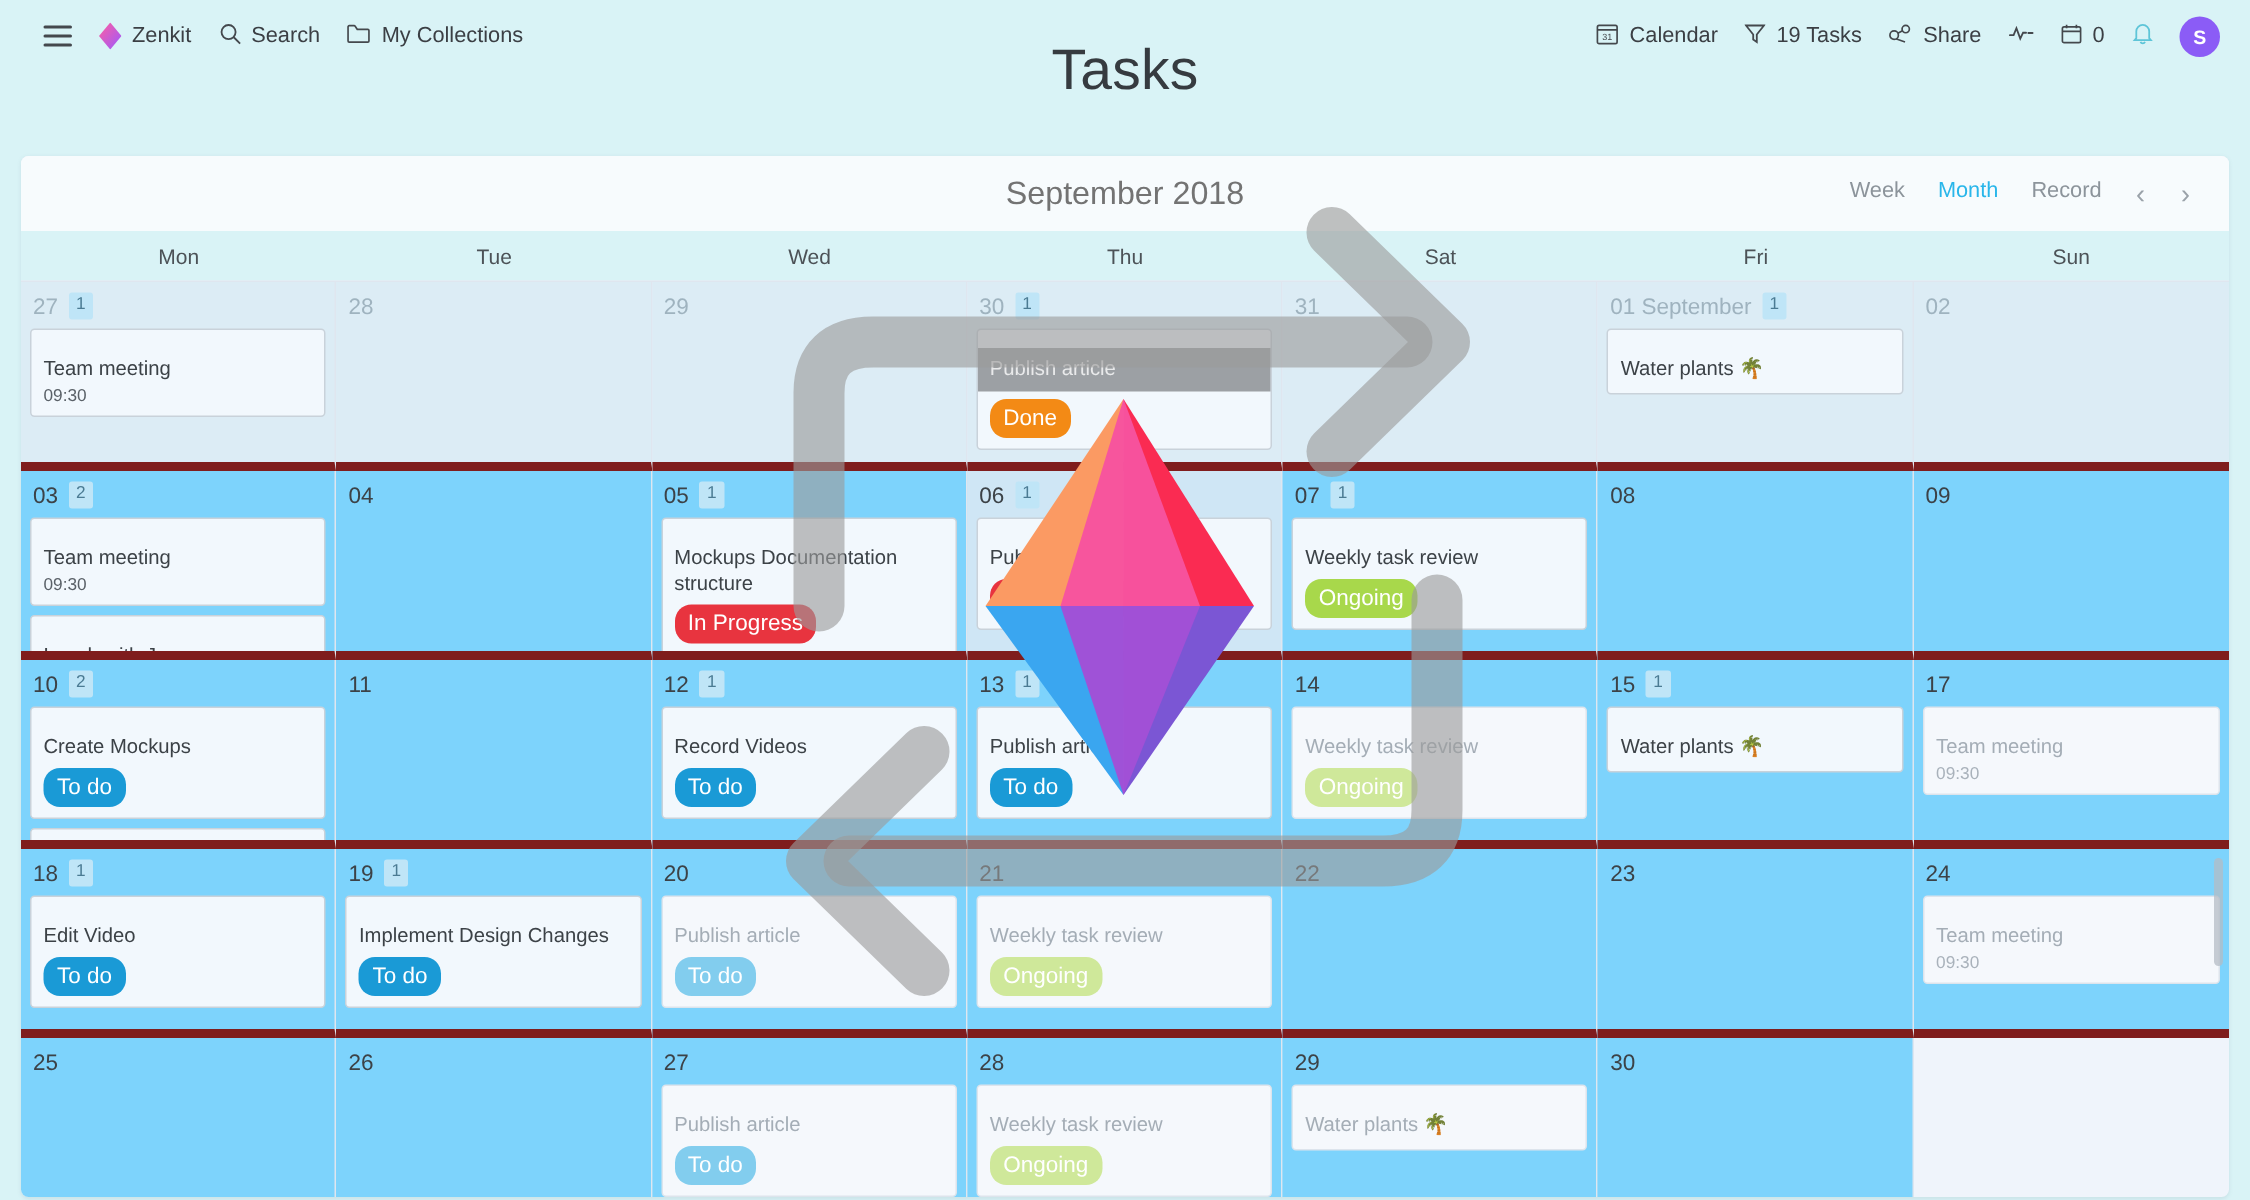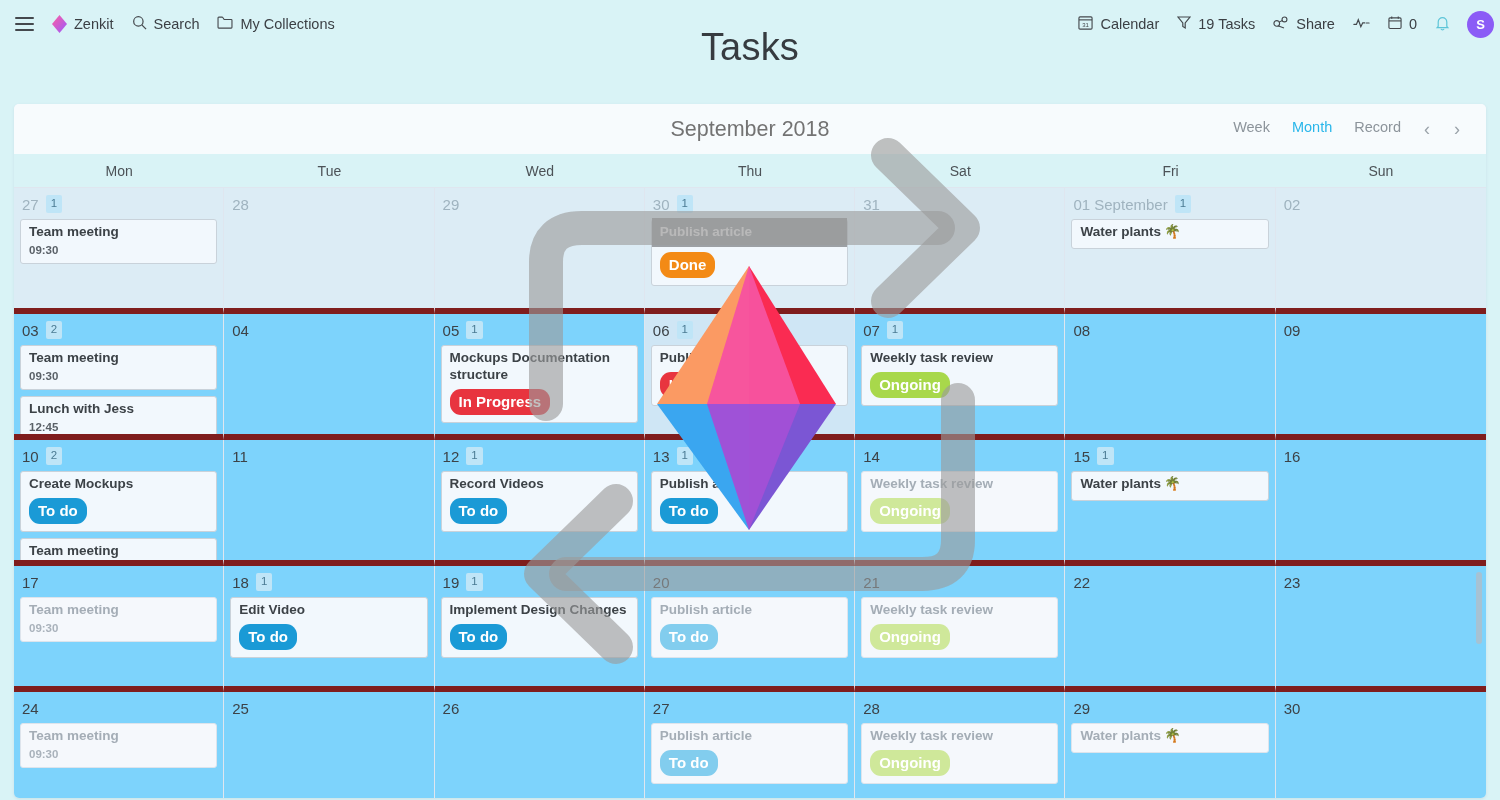--- a/index.html
+++ b/index.html
@@ -8,21 +8,21 @@
     background: #d9f3f6;
     font-family: "Liberation Sans", sans-serif;
     overflow: hidden;
   }
 
   
   .topbar {
     position: absolute; top: 0; left: 0;
     width: 1500px; height: 48px;
     display: flex; align-items: center;
-    padding: 0 6px;
+    padding: 0 20px;
   }
   .tb-left { display: flex; align-items: center; gap: 0; }
   .tb-right { display: flex; align-items: center; margin-left: auto; gap: 0; }
   .tb-item {
     display: flex; align-items: center; gap: 7px;
     padding: 4px 9px;
     font-size: 14.5px; color: #3b3f44;
     white-space: nowrap;
   }
   .tb-item .lbl { line-height: 1; }
@@ -128,23 +128,22 @@
     font-size: 11.5px; line-height: 1;
     padding: 3px 5px; border-radius: 2px;
     min-width: 14px; text-align: center;
   }
 
   
   .ev {
     background: #f2f8fd;
     border: 1px solid #c9d2da;
     border-radius: 3px;
-    padding: 4px 8px 7px 8px;
+    padding: 18px 8px 7px 8px;
     margin-bottom: 6px;
-    font-weight: bold;
   }
   .ev.faded { background: #f5f8fc; border-color: #dde4ec; }
   .ev-title {
     font-size: 13.5px; color: #3c4247;
     line-height: 1.25;
     white-space: normal;
   }
   .ev.faded .ev-title { color: #a4adb6; }
   .ev-time { font-size: 11.5px; color: #5a6168; margin-top: 3px; }
   .ev.faded .ev-time { color: #a9b2bb; }
@@ -449,25 +448,20 @@
         </div>
         <div class="ev faded"><div class="ev-title">Weekly task review</div><div class="status ongoing">Ongoing</div></div>
       </div>
       <div class="cell plain">
         <div class="daynum">
           <span class="dn">15</span>
           <span class="badge-count">1</span>
         </div>
         <div class="ev">
           <div class="ev-title">Water plants 🌴</div>
-        </div>
-      </div>
-      <div class="cell plain">
-        <div class="daynum">
-          <span class="dn">16</span>
         </div>
       </div>
       <div class="cell plain">
         <div class="daynum">
           <span class="dn">17</span>
         </div>
         <div class="ev faded">
           <div class="ev-title">Team meeting</div>
           <div class="ev-time">09:30</div>
         </div>

